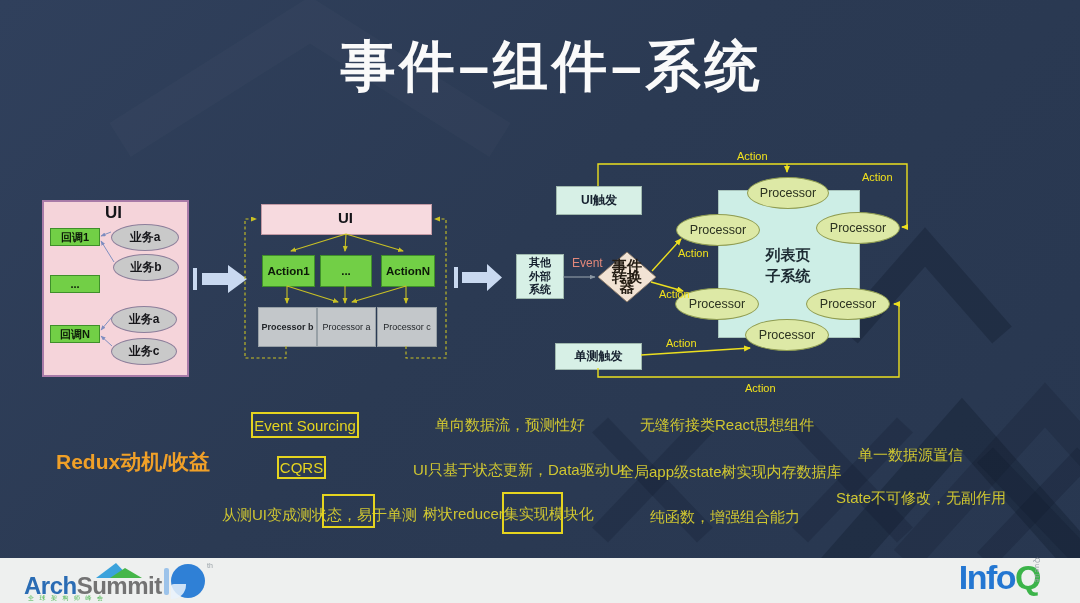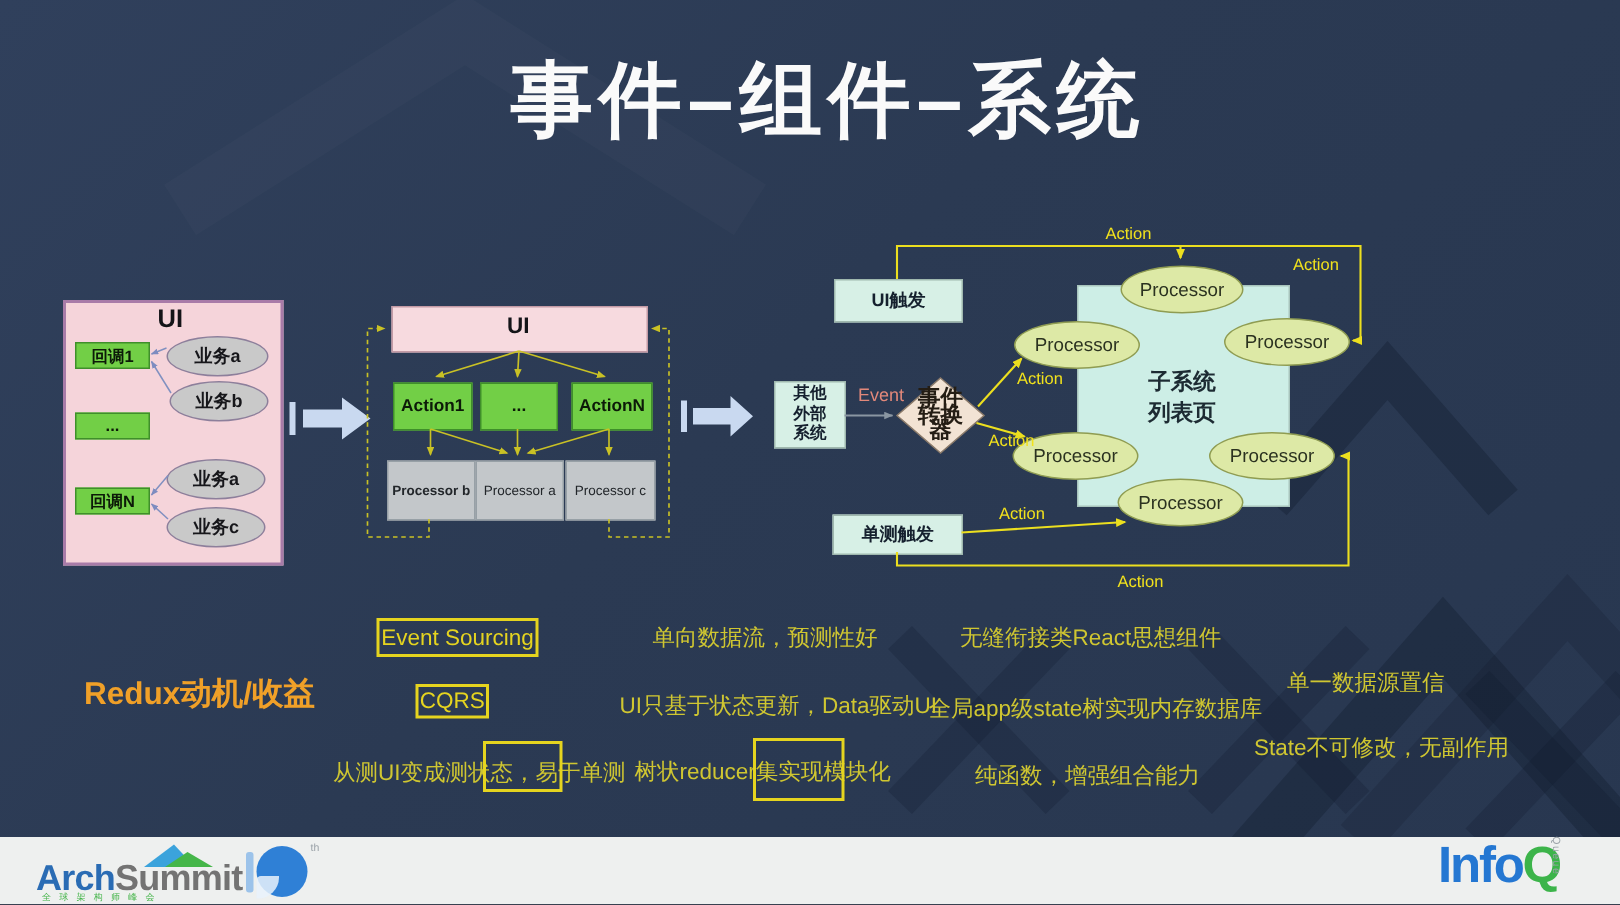--- a/index.html
+++ b/index.html
@@ -110,22 +110,22 @@
   <div id="event-label" class="abs" style="left:572px;top:256px;">Event</div>
 
   <div class="abs diamond-text" style="left:597px;top:261px;width:60px;">
     <div>事件</div>
     <div>转换</div>
     <div>器</div>
   </div>
 
   <div id="subsystem-box" class="abs" style="left:718px;top:190px;width:140px;height:146px;"></div>
   <div class="abs subsys-text" style="left:718px;top:244px;width:140px;">
+    <div>列表页</div>
     <div>子系统</div>
-    <div>列表页</div>
   </div>
 
   <div class="abs oliveellipse" style="left:747px;top:177px;width:80px;height:30px;">Processor</div>
   <div class="abs oliveellipse" style="left:676px;top:214px;width:82px;height:30px;">Processor</div>
   <div class="abs oliveellipse" style="left:816px;top:212px;width:82px;height:30px;">Processor</div>
   <div class="abs oliveellipse" style="left:675px;top:288px;width:82px;height:30px;">Processor</div>
   <div class="abs oliveellipse" style="left:806px;top:288px;width:82px;height:30px;">Processor</div>
   <div class="abs oliveellipse" style="left:745px;top:319px;width:82px;height:30px;">Processor</div>
 
   <div class="abs actionlbl" style="left:737px;top:150px;">Action</div>

